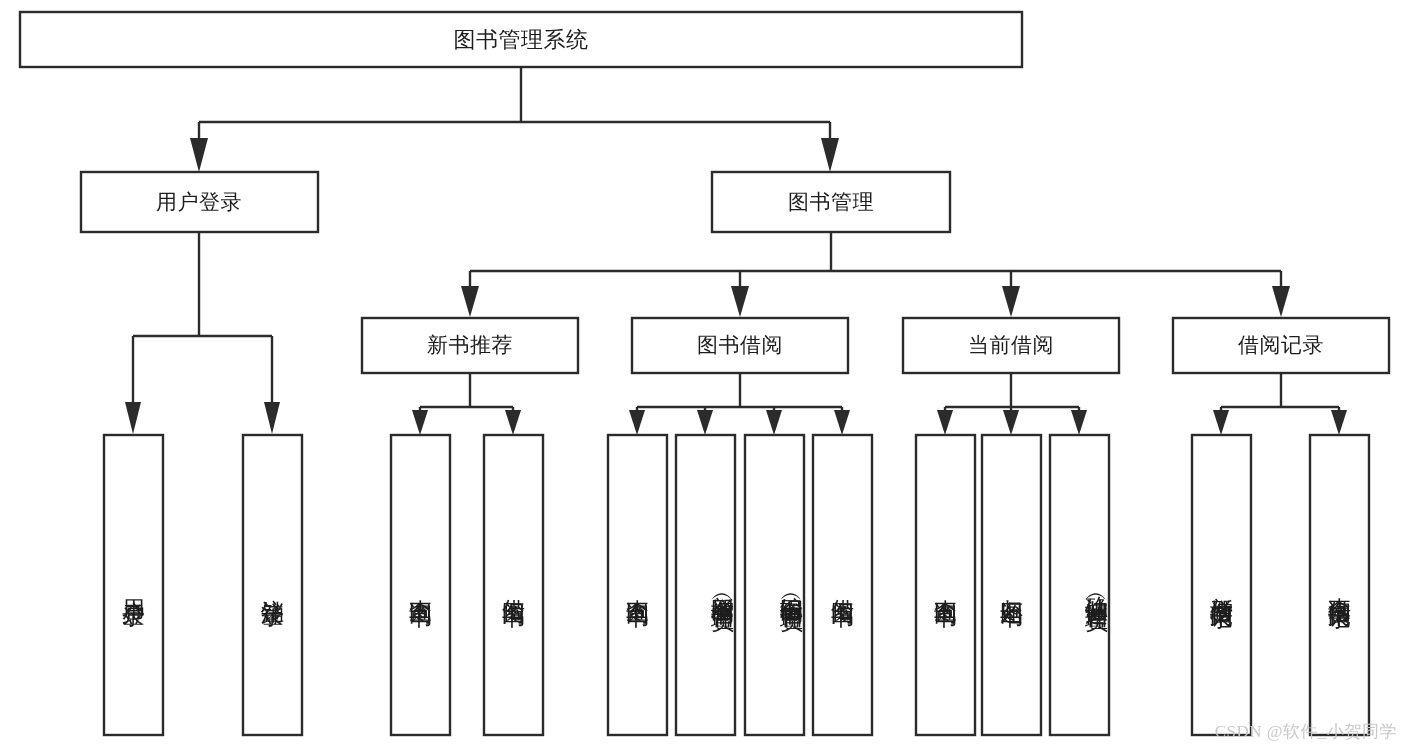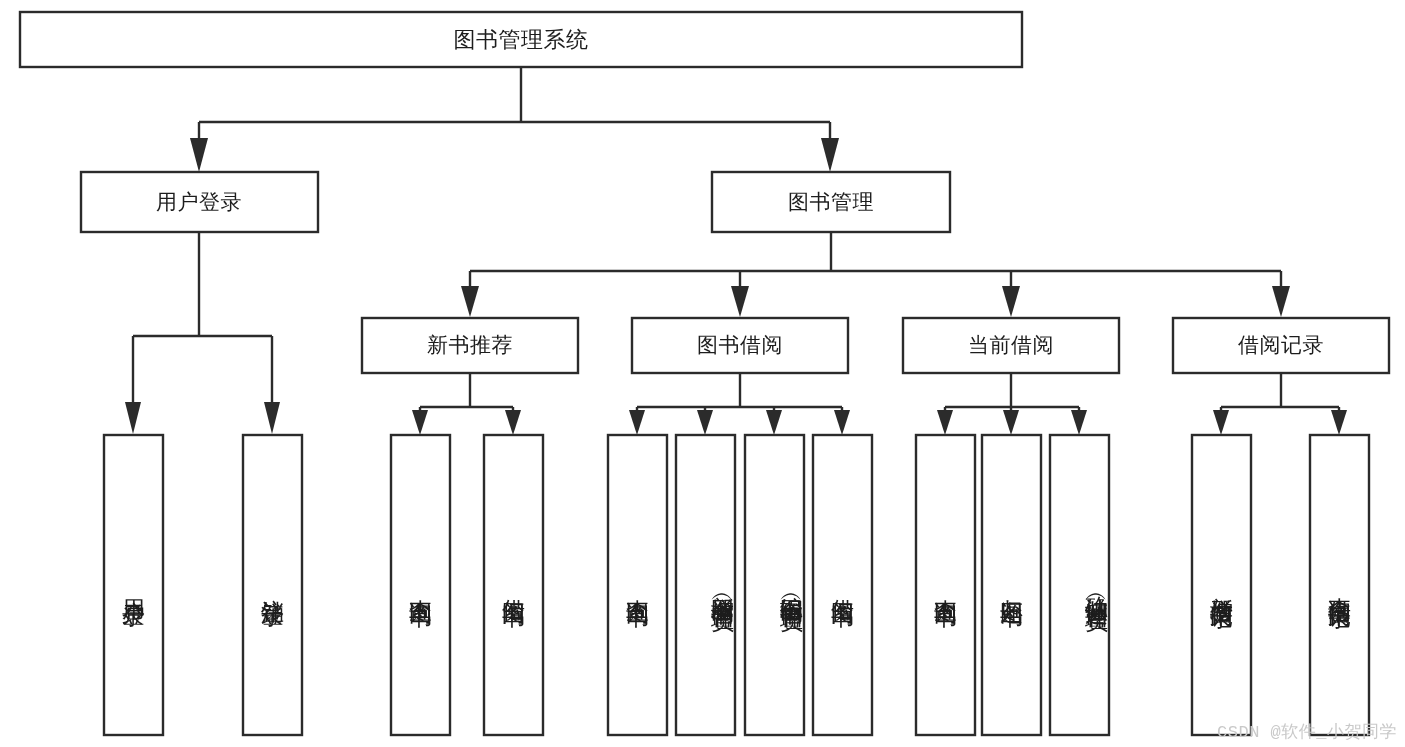--- a/index.html
+++ b/index.html
@@ -70,21 +70,21 @@
     letter-spacing: 2px;
     text-align: center;
     white-space: nowrap;
     pointer-events: none;
     user-select: none;
   }
   .watermark {
     position: absolute;
     right: 8px;
     bottom: 4px;
-    font-family: Liberation Mono, monospace;
+    font-family: Liberation Serif, serif;
     font-size: 17px;
     color: #c9c9c9;
     letter-spacing: 0.5px;
     white-space: nowrap;
     user-select: none;
   }
 </style>
 </head>
 <body>
 

